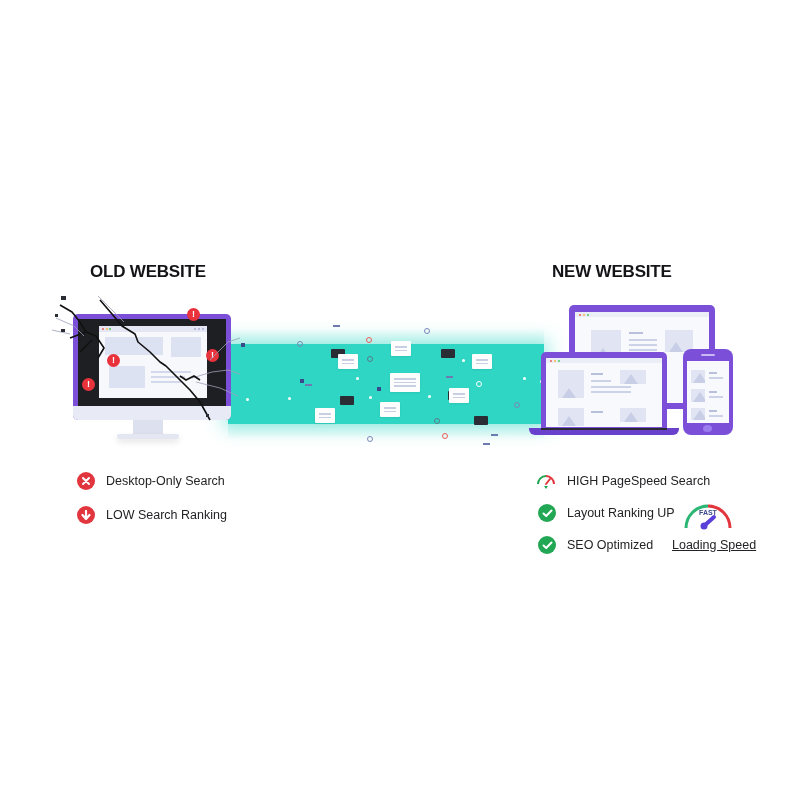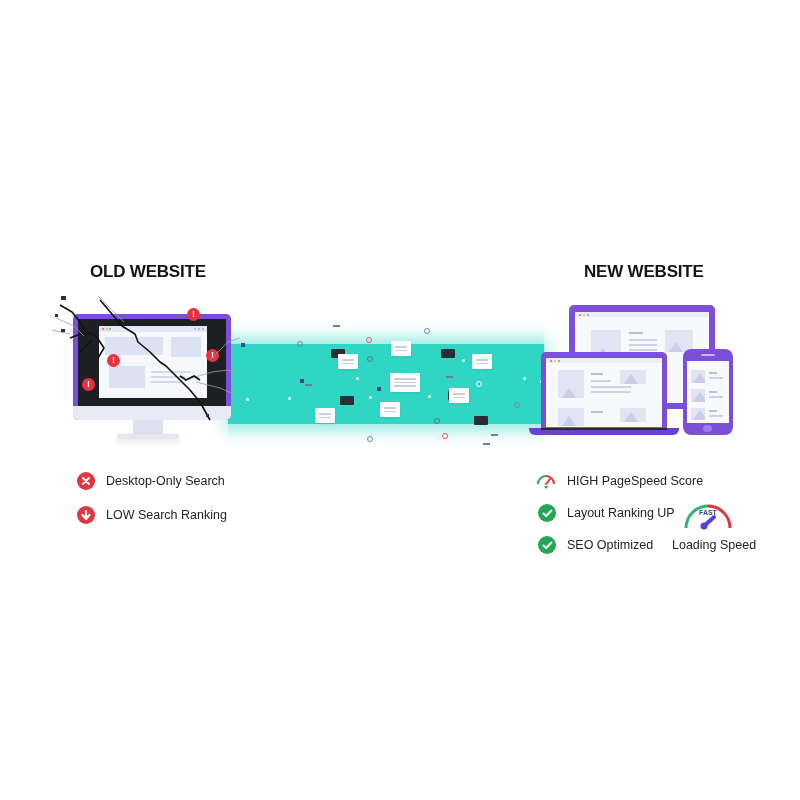--- a/index.html
+++ b/index.html
@@ -1,21 +1,21 @@
 <!DOCTYPE html>
 <html><head>
 <meta charset="utf-8">
 <style>
   * { box-sizing: border-box; margin: 0; padding: 0; }
   html, body { width: 800px; height: 800px; background: #ffffff; overflow: hidden; }
   body { position: relative; font-family: "Liberation Sans", "DejaVu Sans", sans-serif; color: #1f1f24; }
 
   .section-title { position: absolute; font-weight: 700; font-size: 17px; letter-spacing: -0.2px; color: #141418; }
   #old-title { left: 90px; top: 262px; }
-  #new-title { left: 584px; top: 262px; }
+  #new-title { left: 552px; top: 262px; }
 
   
   .band { position: absolute; left: 228px; top: 344px; width: 316px; height: 80px;
           background: #2fd6c4;
           box-shadow: 0 0 16px 6px rgba(47,214,196,0.35); }
   .band-glow { position: absolute; left: 228px; top: 328px; width: 316px; height: 112px;
           background: linear-gradient(180deg, rgba(47,214,196,0) 0%, rgba(47,214,196,0.18) 14%, rgba(47,214,196,0) 20%, rgba(47,214,196,0) 80%, rgba(47,214,196,0.18) 86%, rgba(47,214,196,0) 100%); }
 
   .particle { position: absolute; }
   .p-dark { background: #2a2d34; border-radius: 1px; width: 14px; height: 9px; }
@@ -284,21 +284,21 @@
 
 <div class="feat" style="left:536px;top:472px;">
   <span style="width:20px;height:18px;display:inline-block;">
     <svg width="20" height="18" viewBox="0 0 20 18">
       <path d="M2 12 A8 8 0 0 1 10 4" stroke="#22a754" stroke-width="2" fill="none"></path>
       <path d="M10 4 A8 8 0 0 1 18 12" stroke="#e2363f" stroke-width="2" fill="none"></path>
       <path d="M10 12 L14 7" stroke="#e2363f" stroke-width="2" stroke-linecap="round"></path>
       <path d="M8 14 L12 14 L10 17 Z" fill="#22a754"></path>
     </svg>
   </span>
-  <span>HIGH PageSpeed Score</span>
+  <span>HIGH PageSpeed Search</span>
 </div>
 <div class="feat" style="left:538px;top:504px;">
   <span class="ic green">
     <svg width="11" height="9" viewBox="0 0 11 9">
         <path d="M1.5 4.5 L4.2 7 L9.5 1.5" stroke="#fff" stroke-width="2" fill="none" stroke-linecap="round" stroke-linejoin="round"></path>
       </svg>
   </span>
   <span>Layout Ranking UP</span>
 </div>
 <div class="feat" style="left:538px;top:536px;">
@@ -312,13 +312,13 @@
 
 <div style="position:absolute;left:682px;top:500px;width:52px;height:30px;">
   <svg width="52" height="30" viewBox="0 0 52 30">
     <path d="M4 28 A22 22 0 0 1 26 6" stroke="#2bb673" stroke-width="3" fill="none"></path>
     <path d="M26 6 A22 22 0 0 1 48 28" stroke="#e2363f" stroke-width="3" fill="none"></path>
     <path d="M22 26 L32 17" stroke="#5b3fd9" stroke-width="4" stroke-linecap="round"></path>
     <circle cx="22" cy="26" r="3.5" fill="#5b3fd9"></circle>
   </svg>
   <span style="position:absolute;left:17px;top:9px;font-size:7px;font-weight:700;color:#3a4a8a;">FAST</span>
 </div>
-<div class="gauge-label" style="left:672px;top:538px;">Loading Speed</div>
+<div class="gauge-label" style="left:672px;top:538px;text-decoration:underline;">Loading Speed</div>
 
 </body></html>

